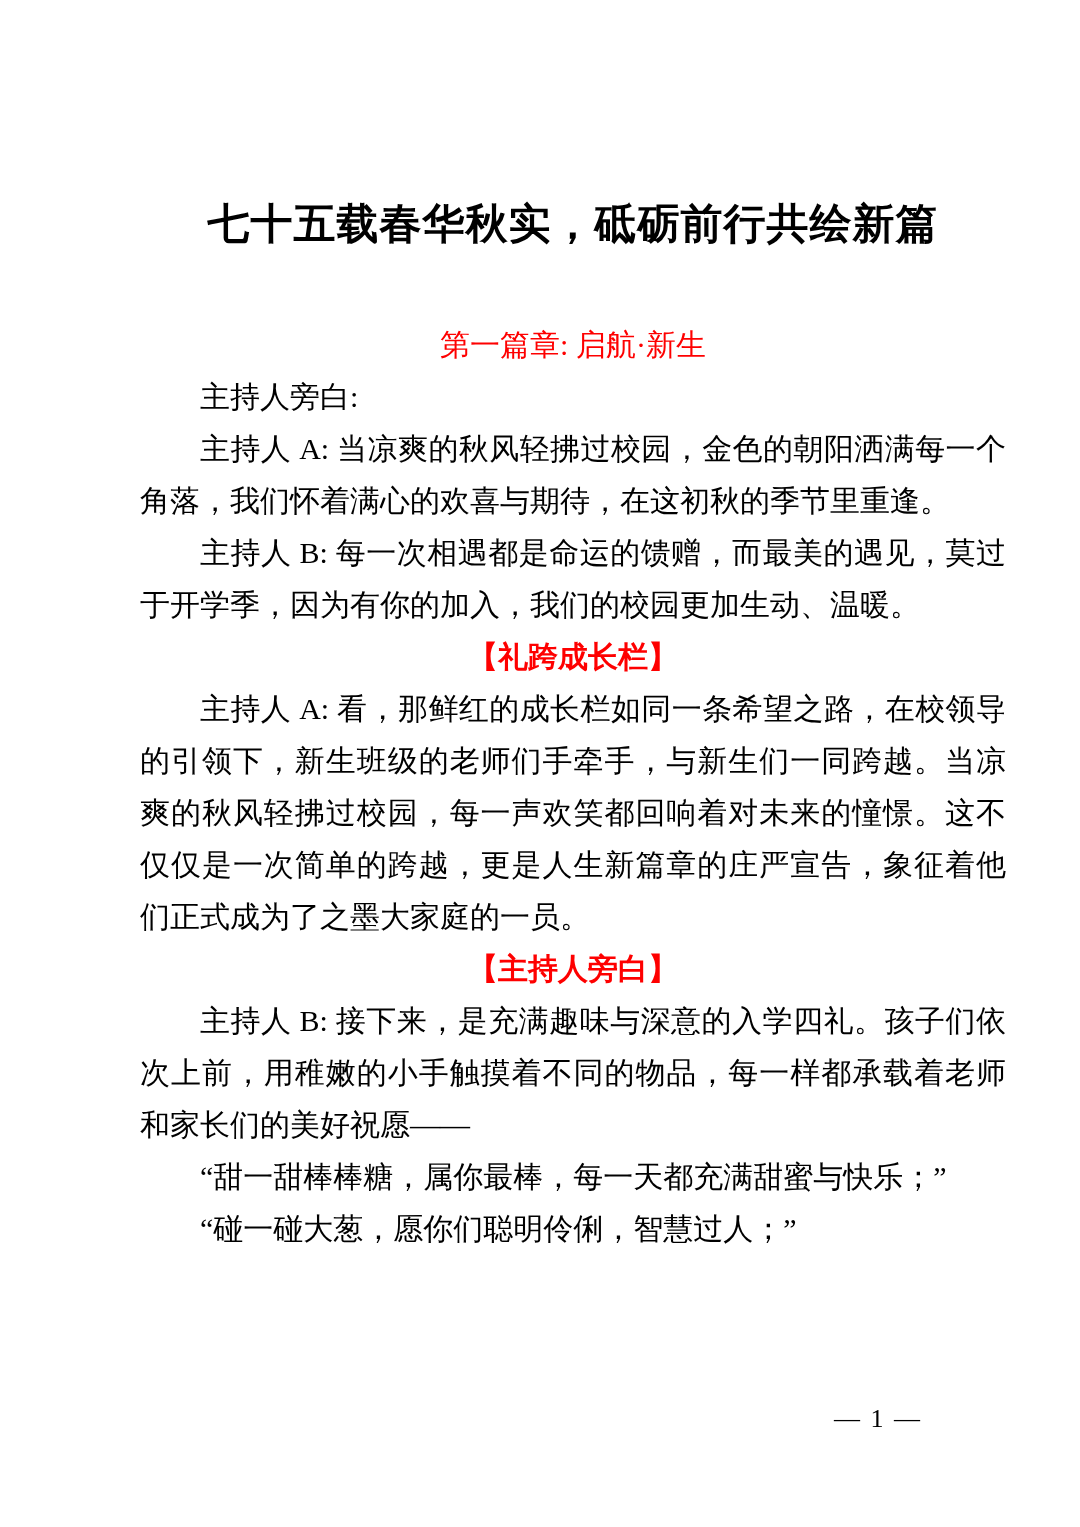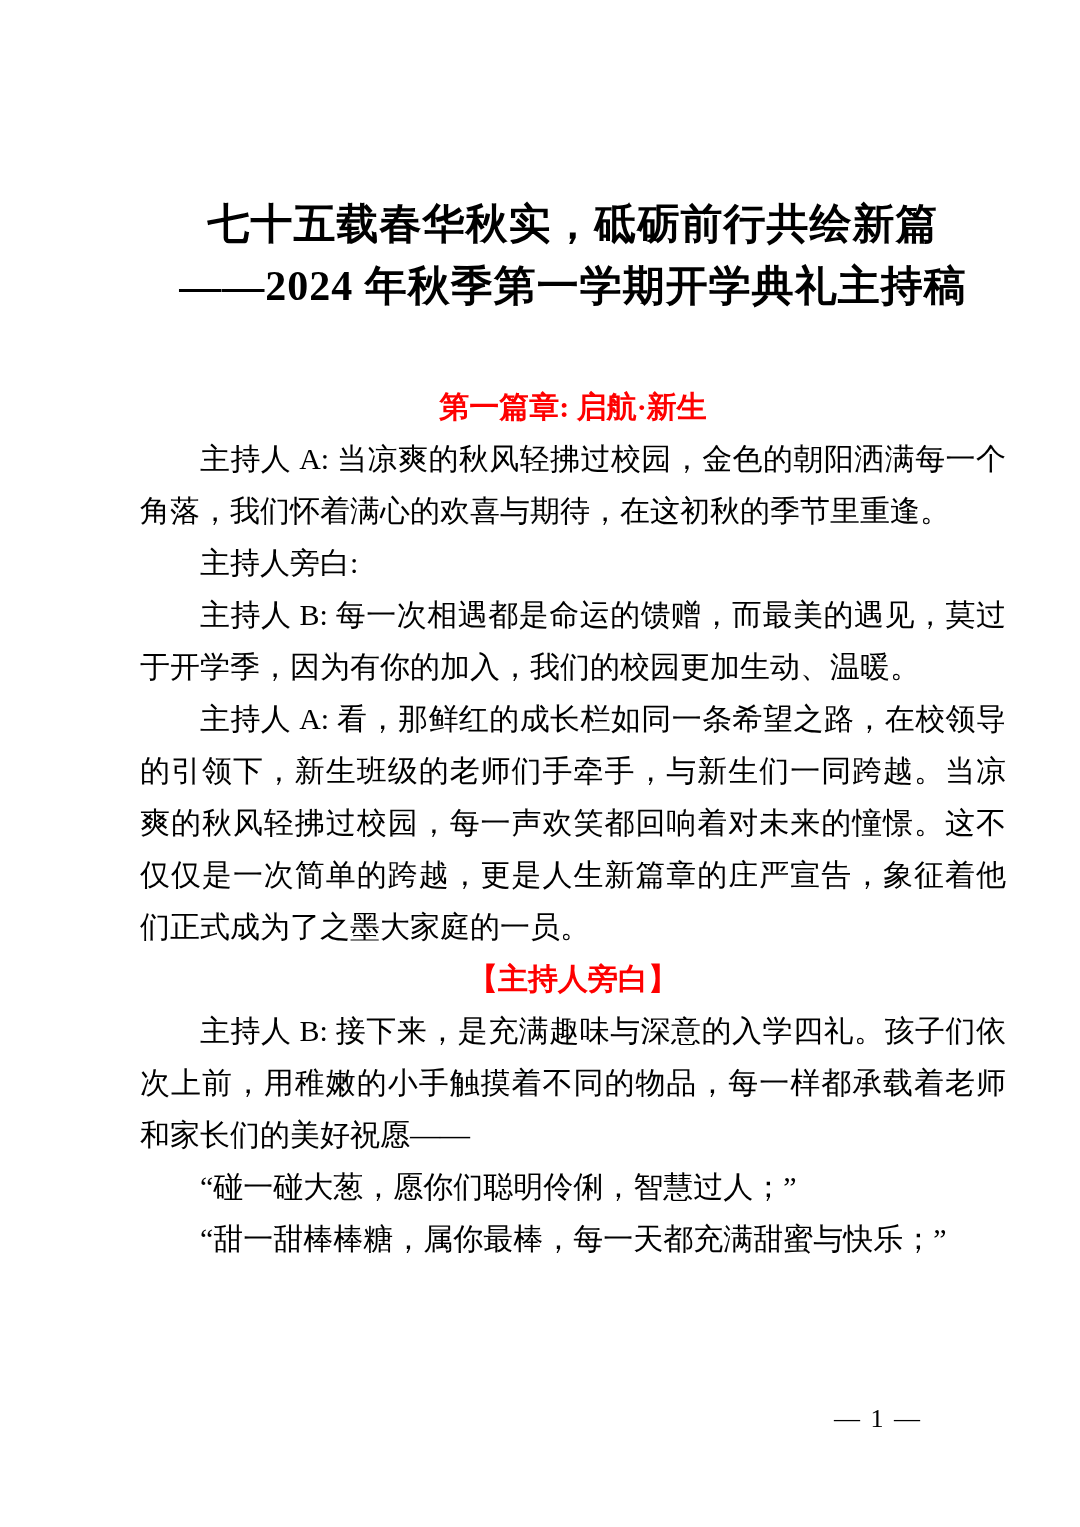--- a/index.html
+++ b/index.html
@@ -30,21 +30,21 @@
   }
   .doc-title .title-line {
     display: block;
     white-space: nowrap;
   }
   .chapter-heading {
     margin-top: 64px;
     text-align: center;
     color: var(--accent);
     font-size: 30px;
-    font-weight: bold;
+    font-weight: normal;
     line-height: 52px;
   }
   .para {
     font-size: 30px;
     line-height: 52px;
     text-align: justify;
     text-justify: inter-ideograph;
     text-indent: 2em;
   }
   .subheading {
@@ -66,39 +66,39 @@
   }
 </style>
 </head>
 <body>
 
 <div class="page">
   <div class="content">
 
     <h1 class="doc-title">
       <span class="title-line">七十五载春华秋实，砥砺前行共绘新篇</span>
-      <span class="title-line">——2024 年秋季第一学期开学典礼主持稿</span>
     </h1>
 
     <h2 class="chapter-heading">第一篇章: 启航·新生</h2>
 
+    <p class="para">主持人旁白:</p>
+
     <p class="para">主持人 A: 当凉爽的秋风轻拂过校园，金色的朝阳洒满每一个角落，我们怀着满心的欢喜与期待，在这初秋的季节里重逢。</p>
-
-    <p class="para">主持人旁白:</p>
 
     <p class="para">主持人 B: 每一次相遇都是命运的馈赠，而最美的遇见，莫过于开学季，因为有你的加入，我们的校园更加生动、温暖。</p>
 
+    <h3 class="subheading">【礼跨成长栏】</h3>
 
     <p class="para">主持人 A: 看，那鲜红的成长栏如同一条希望之路，在校领导的引领下，新生班级的老师们手牵手，与新生们一同跨越。当凉爽的秋风轻拂过校园，每一声欢笑都回响着对未来的憧憬。这不仅仅是一次简单的跨越，更是人生新篇章的庄严宣告，象征着他们正式成为了之墨大家庭的一员。</p>
 
     <h3 class="subheading">【主持人旁白】</h3>
 
     <p class="para">主持人 B: 接下来，是充满趣味与深意的入学四礼。孩子们依次上前，用稚嫩的小手触摸着不同的物品，每一样都承载着老师和家长们的美好祝愿——</p>
 
 
+    <p class="para">“甜一甜棒棒糖，属你最棒，每一天都充满甜蜜与快乐；”</p>
+
     <p class="para">“碰一碰大葱，愿你们聪明伶俐，智慧过人；”</p>
-
-    <p class="para">“甜一甜棒棒糖，属你最棒，每一天都充满甜蜜与快乐；”</p>
 
   </div>
 
   <div class="footer">— 1 —</div>
 </div>
 
 </body></html>

